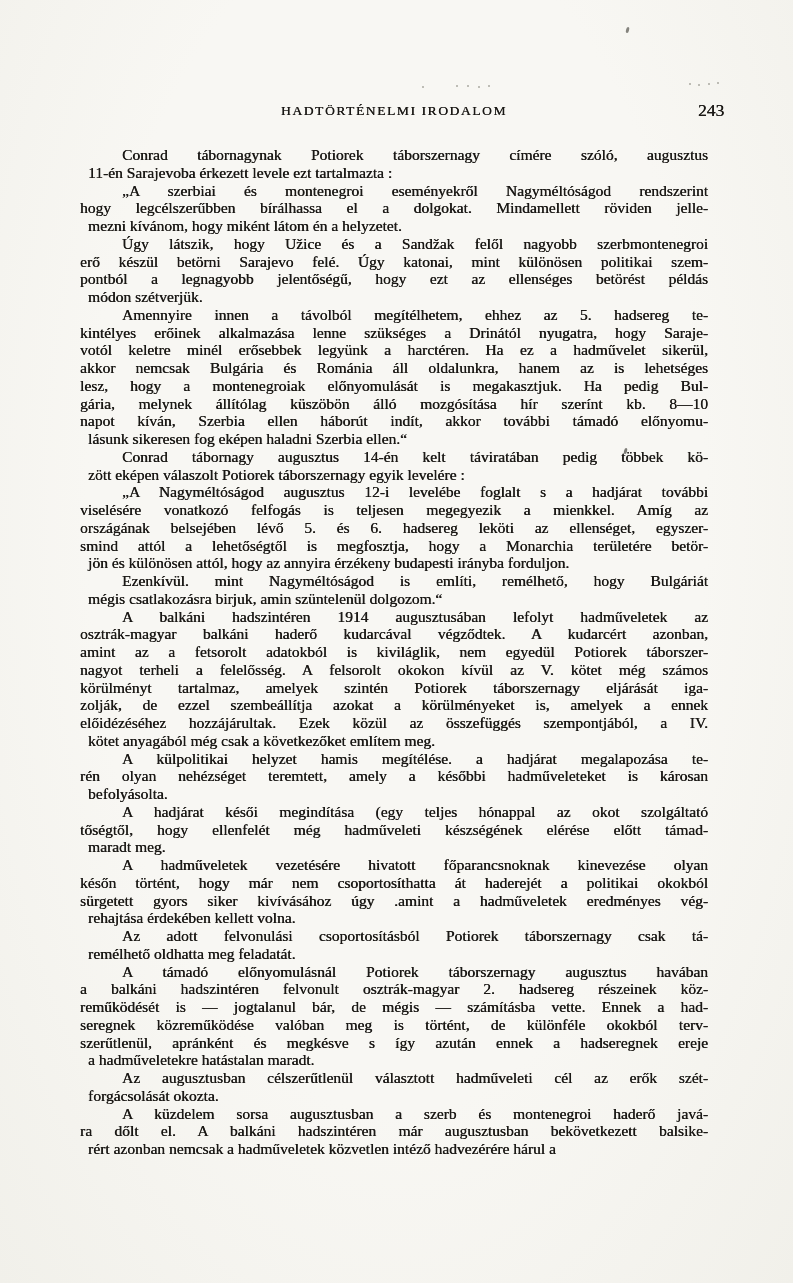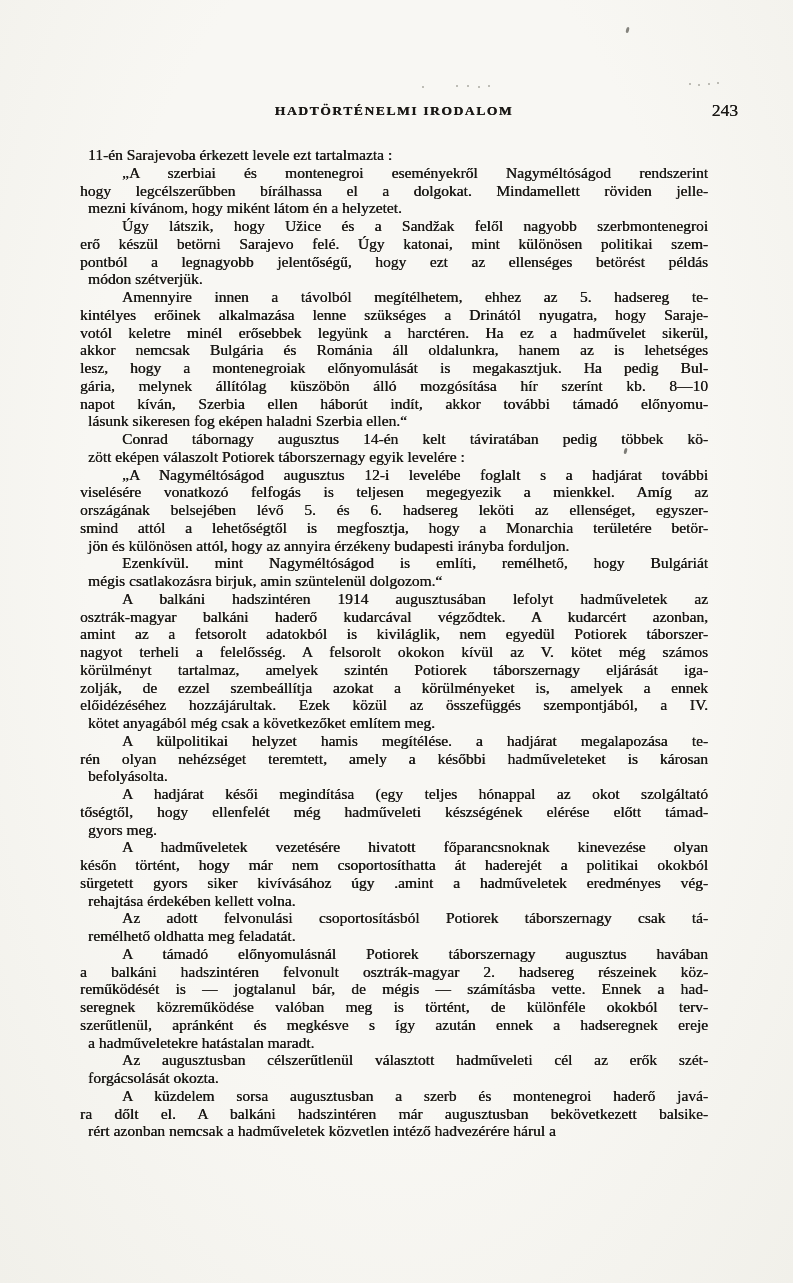--- a/index.html
+++ b/index.html
@@ -27,29 +27,28 @@
     width: 628px;
     height: 20px;
   }
   .running-head .head-title {
     display: block;
     text-align: center;
     font-size: 13.5px;
     letter-spacing: 1.6px;
     white-space: nowrap;
     text-shadow: 0.3px 0 0 currentColor;
-    font-weight: bold;
   }
   .page-number {
     position: absolute;
     top: 100px;
     left: 698px;
     width: 40px;
     font-size: 17.5px;
-    text-align: right;
+    text-align: left;
     text-shadow: 0.3px 0 0 currentColor;
   }
   
   .text-column {
     position: absolute;
     top: 146px;
     left: 80px;
     width: 628px;
     font-size: 15.5px;
     line-height: 17.75px;
@@ -95,20 +94,21 @@
   <span class="dots row-right"></span>
   <span class="speck comma comma-mid"></span>
 
   <div class="running-head">
     <span class="head-title">HADTÖRTÉNELMI IRODALOM</span>
   </div>
   <div class="page-number">243</div>
 
   <div class="text-column" id="text-column">
       <div class="paragraph">
+        <div class="line first">Conrad tábornagynak Potiorek táborszernagy címére szóló, augusztus</div>
         <div class="line last">11-én Sarajevoba érkezett levele ezt tartalmazta :</div>
       </div>
       <div class="paragraph">
         <div class="line first">„A szerbiai és montenegroi eseményekről Nagyméltóságod rendszerint</div>
         <div class="line">hogy legcélszerűbben bírálhassa el a dolgokat. Mindamellett röviden jelle-</div>
         <div class="line last">mezni kívánom, hogy miként látom én a helyzetet.</div>
       </div>
       <div class="paragraph">
         <div class="line first">Úgy látszik, hogy Užice és a Sandžak felől nagyobb szerbmontenegroi</div>
         <div class="line">erő készül betörni Sarajevo felé. Úgy katonai, mint különösen politikai szem-</div>
@@ -151,21 +151,21 @@
         <div class="line last">kötet anyagából még csak a következőket említem meg.</div>
       </div>
       <div class="paragraph">
         <div class="line first">A külpolitikai helyzet hamis megítélése. a hadjárat megalapozása te-</div>
         <div class="line">rén olyan nehézséget teremtett, amely a későbbi hadműveleteket is károsan</div>
         <div class="line last">befolyásolta.</div>
       </div>
       <div class="paragraph">
         <div class="line first">A hadjárat késői megindítása (egy teljes hónappal az okot szolgáltató</div>
         <div class="line">tőségtől, hogy ellenfelét még hadműveleti készségének elérése előtt támad-</div>
-        <div class="line last">gyors meg.</div>
+        <div class="line last">maradt meg.</div>
       </div>
       <div class="paragraph">
         <div class="line first">A hadműveletek vezetésére hivatott főparancsnoknak kinevezése olyan</div>
         <div class="line">későn történt, hogy már nem csoportosíthatta át haderejét a politikai okokból</div>
         <div class="line">sürgetett gyors siker kivívásához úgy .amint a hadműveletek eredményes vég-</div>
         <div class="line last">rehajtása érdekében kellett volna.</div>
       </div>
       <div class="paragraph">
         <div class="line first">Az adott felvonulási csoportosításból Potiorek táborszernagy csak tá-</div>
         <div class="line last">remélhető oldhatta meg feladatát.</div>

